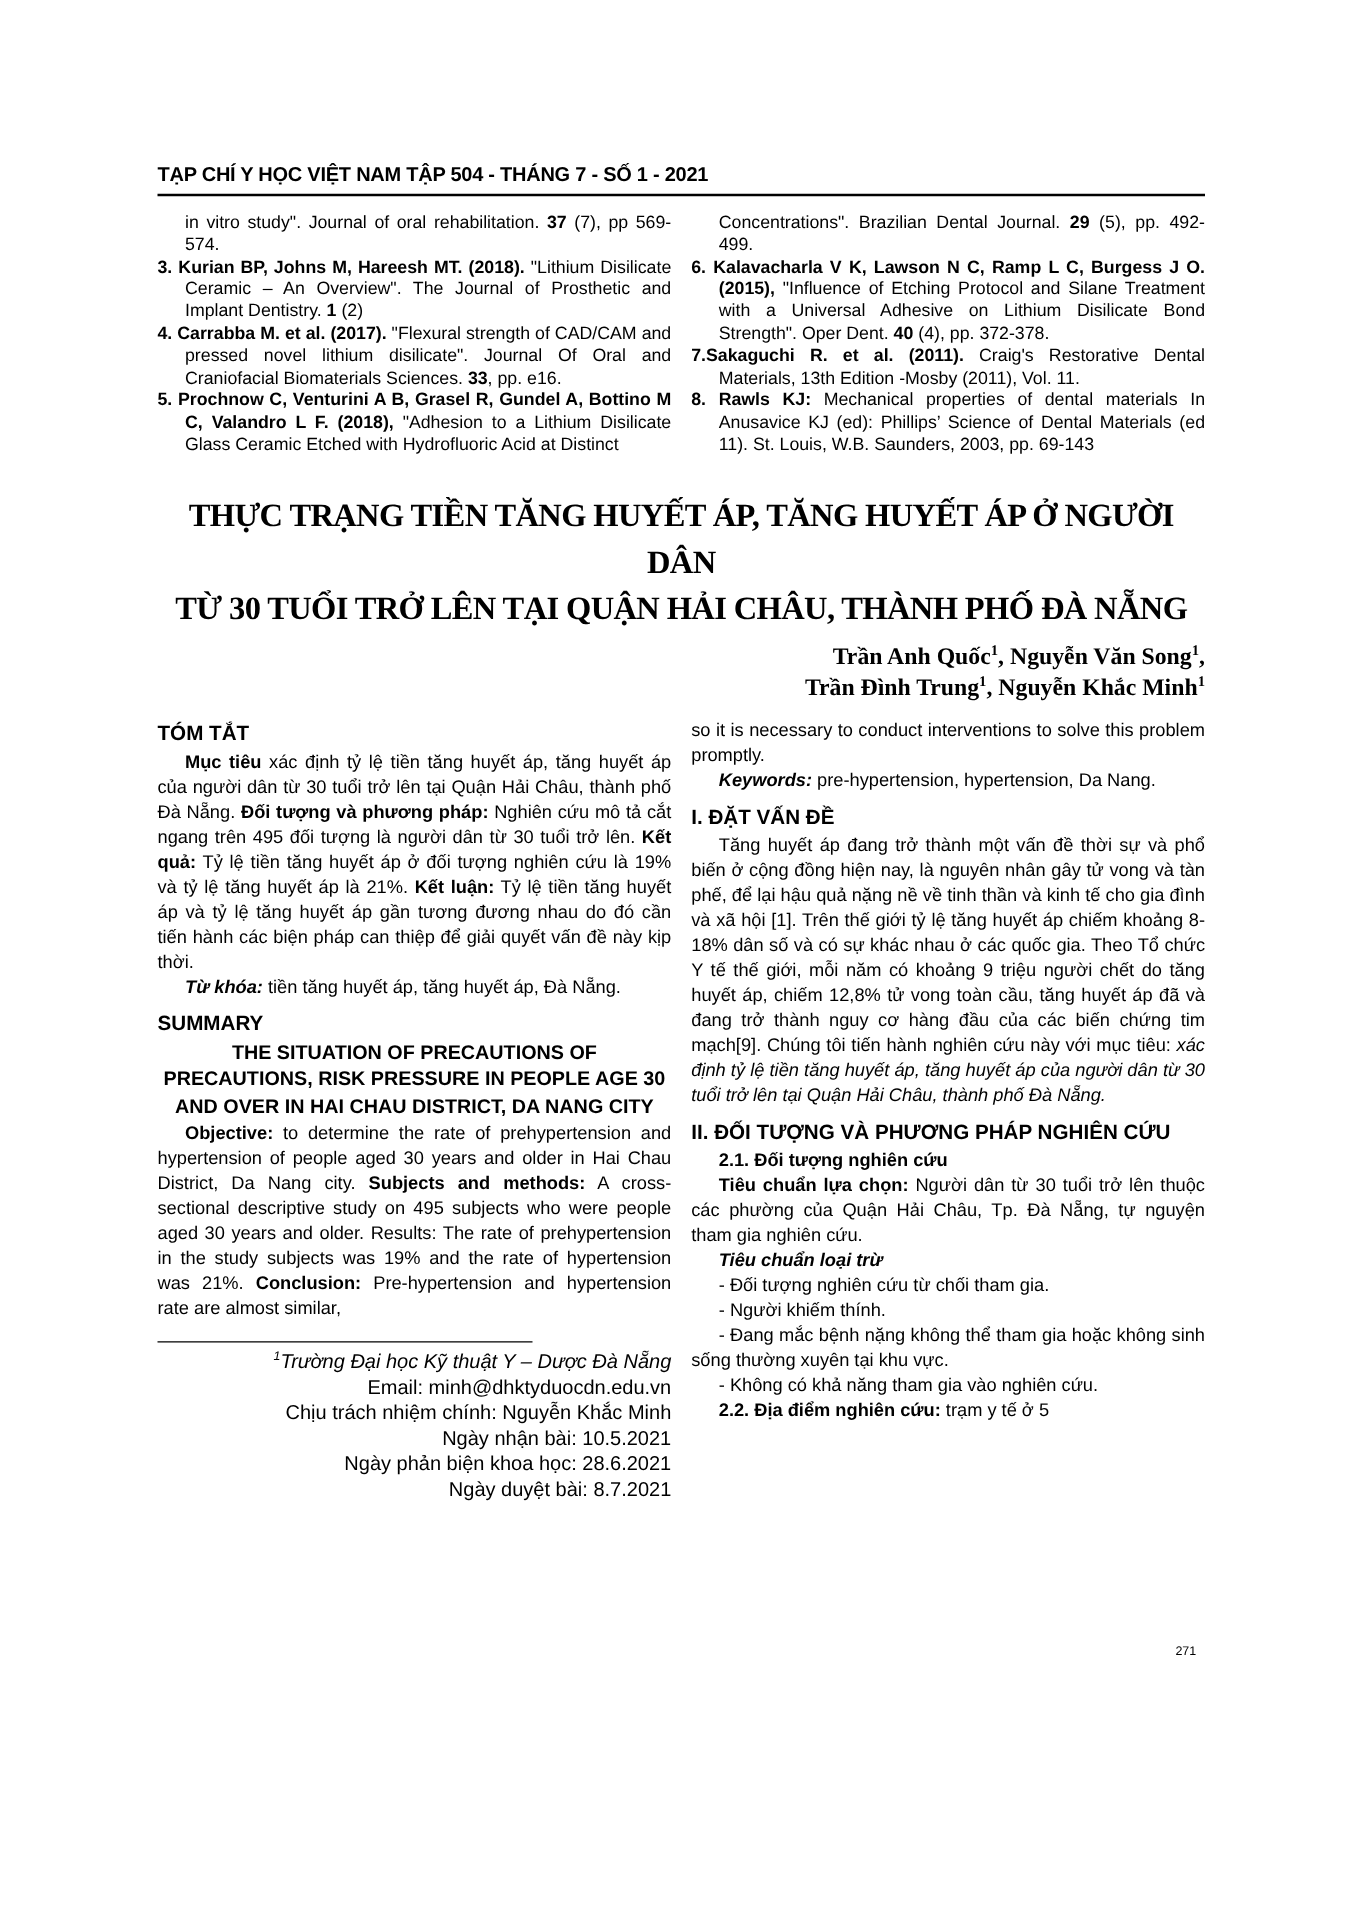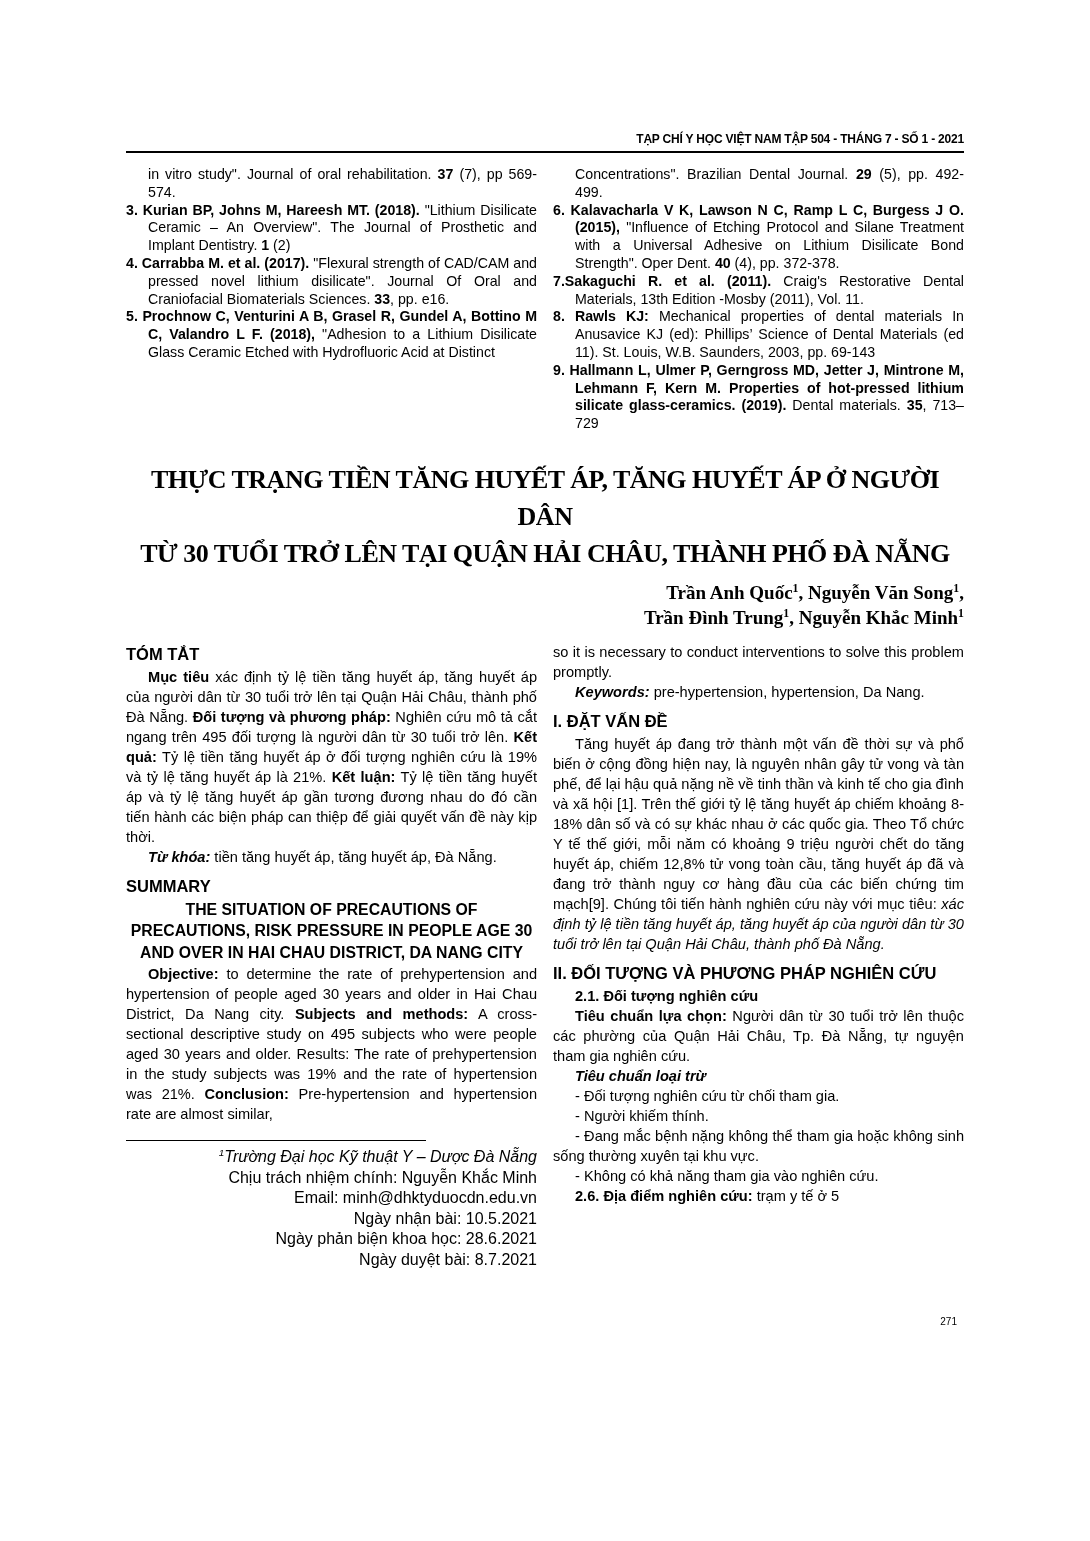--- a/index.html
+++ b/index.html
@@ -8,21 +8,21 @@
     width:1090px;height:1541px;
     margin:0 auto;
     background:#ffffff;color:#000;
     font-family:"Liberation Sans",sans-serif;
     box-sizing:border-box;
     padding:132px 126px 0 126px;
     overflow:hidden;
   }
   
   .header-title{
-    text-align:right;font-weight:bold;font-size:12px;
+    text-align:left;font-weight:bold;font-size:16px;
     letter-spacing:-0.2px;
   }
   .header-rule{border:none;border-top:2px solid #000;margin:5px 0 0 0;}
   
   .cols{display:flex;gap:16px;}
   .cols .col{flex:1;min-width:0;text-align:justify;}
   .refs{margin-top:13px;}
   .refs .col{font-size:14.2px;line-height:17.8px;}
   .ref{margin:0;padding-left:22px;text-indent:-22px;}
   .ref.cont{text-indent:0;}
@@ -73,21 +73,20 @@
       <p class="ref cont"><span>in vitro study". Journal of oral rehabilitation. </span><span class="seg-b">37</span><span> (7), pp 569-574.</span></p>
       <p class="ref"><span class="seg-b">3. Kurian BP, Johns M, Hareesh MT. (2018).</span><span> "Lithium Disilicate Ceramic – An Overview". The Journal of Prosthetic and Implant Dentistry. </span><span class="seg-b">1</span><span> (2)</span></p>
       <p class="ref"><span class="seg-b">4. Carrabba M. et al. (2017).</span><span> "Flexural strength of CAD/CAM and pressed novel lithium disilicate". Journal Of Oral and Craniofacial Biomaterials Sciences. </span><span class="seg-b">33</span><span>, pp. e16.</span></p>
       <p class="ref"><span class="seg-b">5. Prochnow C, Venturini A B, Grasel R, Gundel A, Bottino M C, Valandro L F. (2018),</span><span> "Adhesion to a Lithium Disilicate Glass Ceramic Etched with Hydrofluoric Acid at Distinct</span></p>
     </div>
     <div class="col">
       <p class="ref cont"><span>Concentrations". Brazilian Dental Journal. </span><span class="seg-b">29</span><span> (5), pp. 492-499.</span></p>
       <p class="ref"><span class="seg-b">6. Kalavacharla V K, Lawson N C, Ramp L C, Burgess J O. (2015),</span><span> "Influence of Etching Protocol and Silane Treatment with a Universal Adhesive on Lithium Disilicate Bond Strength". Oper Dent. </span><span class="seg-b">40</span><span> (4), pp. 372-378.</span></p>
       <p class="ref"><span class="seg-b">7.Sakaguchi R. et al. (2011).</span><span> Craig's Restorative Dental Materials, 13th Edition  -Mosby (2011), Vol. 11.</span></p>
       <p class="ref"><span class="seg-b">8. Rawls KJ:</span><span> Mechanical properties of dental materials In Anusavice KJ (ed): Phillips’ Science of Dental Materials (ed 11). St. Louis, W.B. Saunders, 2003, pp. 69-143</span></p>
-      <p class="ref"><span class="seg-b">9. Hallmann L, Ulmer P, Gerngross MD, Jetter J, Mintrone M, Lehmann F, Kern M. Properties of hot-pressed lithium silicate glass-ceramics. (2019).</span><span> Dental materials. </span><span class="seg-b">35</span><span>, 713–729</span></p>
     </div>
   </div>
 
   <div class="article-title">
     <div>THỰC TRẠNG TIỀN TĂNG HUYẾT ÁP, TĂNG HUYẾT ÁP Ở NGƯỜI DÂN</div>
     <div>TỪ 30 TUỔI TRỞ LÊN TẠI QUẬN HẢI CHÂU, THÀNH PHỐ ĐÀ NẴNG</div>
   </div>
 
   <div class="authors">
     <div><span>Trần Anh Quốc</span><span class="seg-sup">1</span><span>, Nguyễn Văn Song</span><span class="seg-sup">1</span><span>,</span></div>
@@ -101,22 +100,22 @@
       <p class="para"><span class="seg-b">Mục tiêu</span><span> xác định tỷ lệ tiền tăng huyết áp, tăng huyết áp của người dân từ 30 tuổi trở lên tại Quận Hải Châu, thành phố Đà Nẵng. </span><span class="seg-b">Đối tượng và phương pháp:</span><span> Nghiên cứu mô tả cắt ngang trên 495 đối tượng là người dân từ 30 tuổi trở lên. </span><span class="seg-b">Kết quả:</span><span> Tỷ lệ tiền tăng huyết áp ở đối tượng nghiên cứu là 19% và tỷ lệ tăng huyết áp là 21%. </span><span class="seg-b">Kết luận:</span><span> Tỷ lệ tiền tăng huyết áp và tỷ lệ tăng huyết áp gần tương đương nhau do đó cần tiến hành các biện pháp can thiệp để giải quyết vấn đề này kịp thời.</span></p>
       <p class="para"><span class="seg-b seg-i">Từ khóa:</span><span> tiền tăng huyết áp, tăng huyết áp, Đà Nẵng.</span></p>
 
       <div class="sec">SUMMARY</div>
       <p class="center-bold">THE SITUATION OF PRECAUTIONS OF PRECAUTIONS, RISK PRESSURE IN PEOPLE AGE 30 AND OVER IN HAI CHAU DISTRICT, DA NANG CITY</p>
       <p class="para"><span class="seg-b">Objective:</span><span> to determine the rate of prehypertension and hypertension of people aged 30 years and older in Hai Chau District, Da Nang city. </span><span class="seg-b">Subjects and methods:</span><span> A cross-sectional descriptive study on 495 subjects who were people aged 30 years and older. Results: The rate of prehypertension in the study subjects was 19% and the rate of hypertension was 21%. </span><span class="seg-b">Conclusion:</span><span> Pre-hypertension and hypertension rate are almost similar,</span></p>
 
       <div class="footnote">
         <hr class="fn-rule">
         <p><span class="seg-i seg-sup">1</span><span class="seg-i">Trường Đại học Kỹ thuật Y – Dược Đà Nẵng</span></p>
+        <p>Email: minh@dhktyduocdn.edu.vn</p>
         <p>Chịu trách nhiệm chính: Nguyễn Khắc Minh</p>
-        <p>Email: minh@dhktyduocdn.edu.vn</p>
         <p>Ngày nhận bài: 10.5.2021</p>
         <p>Ngày phản biện khoa học: 28.6.2021</p>
         <p>Ngày duyệt bài: 8.7.2021</p>
       </div>
     </div>
 
     <div class="col">
       <p class="noindent"><span>so it is necessary to conduct interventions to solve this problem promptly.</span></p>
       <p class="para"><span class="seg-b seg-i">Keywords:</span><span> pre-hypertension, hypertension, Da Nang.</span></p>
 
@@ -124,20 +123,20 @@
       <p class="para"><span>Tăng huyết áp đang trở thành một vấn đề thời sự và phổ biến ở cộng đồng hiện nay, là nguyên nhân gây tử vong và tàn phế, để lại hậu quả nặng nề về tinh thần và kinh tế cho gia đình và xã hội [1]. Trên thế giới tỷ lệ tăng huyết áp chiếm khoảng 8-18% dân số và có sự khác nhau ở các quốc gia. Theo Tổ chức Y tế thế giới, mỗi năm có khoảng 9 triệu người chết do tăng huyết áp, chiếm 12,8% tử vong toàn cầu, tăng huyết áp đã và đang trở thành nguy cơ hàng đầu của các biến chứng tim mạch[9]. Chúng tôi tiến hành nghiên cứu này với mục tiêu: </span><span class="seg-i">xác định tỷ lệ tiền tăng huyết áp, tăng huyết áp của người dân từ 30 tuổi trở lên tại Quận Hải Châu, thành phố Đà Nẵng.</span></p>
 
       <div class="sec">II. ĐỐI TƯỢNG VÀ PHƯƠNG PHÁP NGHIÊN CỨU</div>
       <p class="para"><span class="seg-b">2.1. Đối tượng nghiên cứu</span></p>
       <p class="para"><span class="seg-b">Tiêu chuẩn lựa chọn:</span><span> Người dân từ 30 tuổi trở lên thuộc các phường của Quận Hải Châu, Tp. Đà Nẵng, tự nguyện tham gia nghiên cứu.</span></p>
       <p class="para"><span class="seg-b seg-i">Tiêu chuẩn loại trừ</span></p>
       <p class="para">- Đối tượng nghiên cứu từ chối tham gia.</p>
       <p class="para">- Người khiếm thính.</p>
       <p class="para">- Đang mắc bệnh nặng không thể tham gia hoặc không sinh sống thường xuyên tại khu vực.</p>
       <p class="para">- Không có khả năng tham gia vào nghiên cứu.</p>
-      <p class="para"><span class="seg-b">2.6. Địa điểm nghiên cứu:</span><span> trạm y tế ở 5</span></p>
+      <p class="para"><span class="seg-b">2.2. Địa điểm nghiên cứu:</span><span> trạm y tế ở 5</span></p>
     </div>
 
   </div>
 
   <div class="page-number">271</div>
 
 </div>
 
 </body></html>

